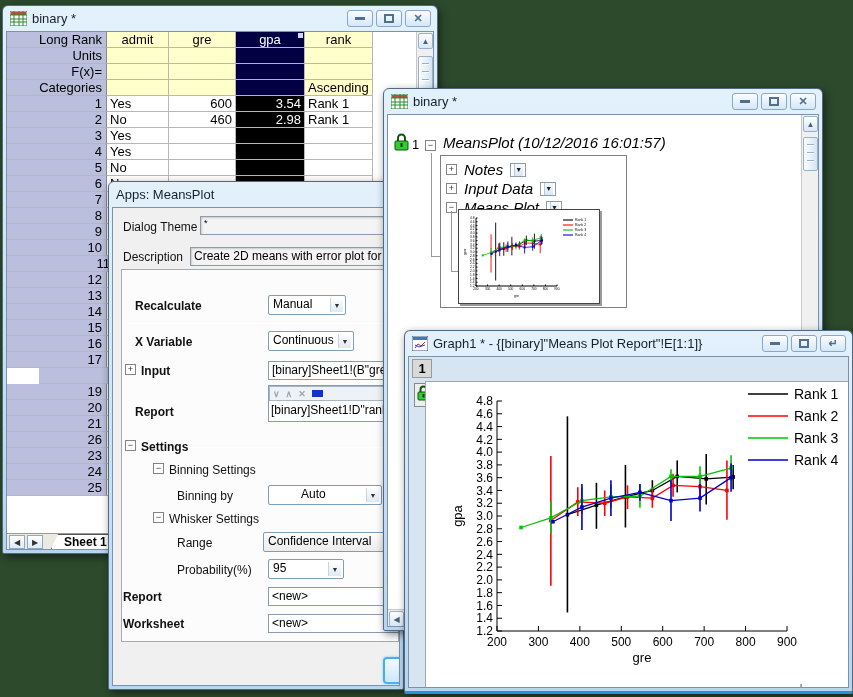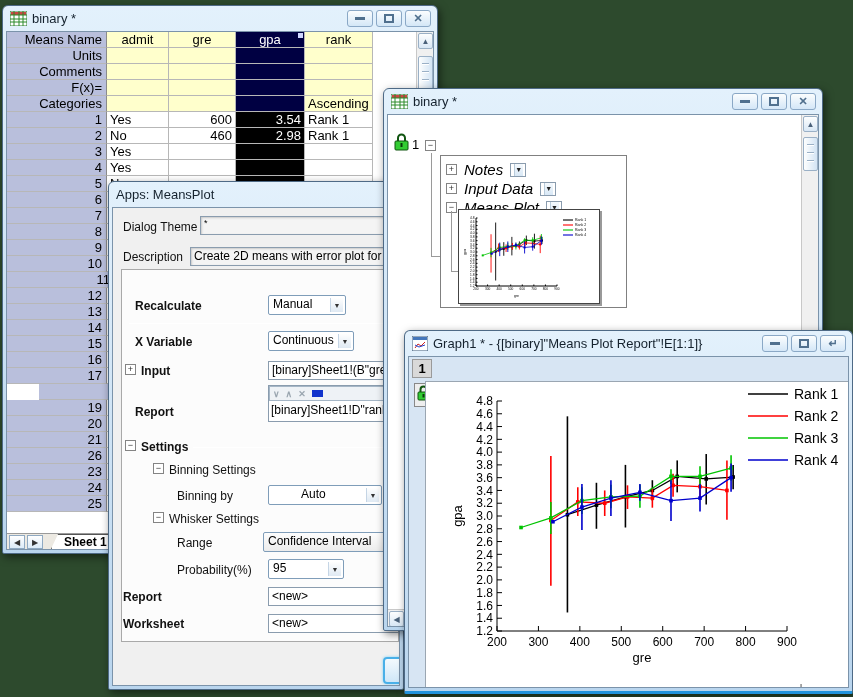--- a/index.html
+++ b/index.html
@@ -94,35 +94,28 @@
           <span class="g-box"></span>
         </span>
       <span class="tbtn">
           <span class="g-x">✕</span>
         </span>
     </span>
   </div>
   <div class="win-body" id="sheet-body">
     <div id="sheet-grid">
         <div class="srow " style="height: 16px;">
-          <div class="c rowhdr" style="width: 100px; height: 100%;">Means Name</div>
+          <div class="c rowhdr" style="width: 100px; height: 100%;">Long Rank</div>
           <div class="c yellow ctr" style="width: 62px; height: 100%;">admit</div>
           <div class="c yellow ctr" style="width: 67px; height: 100%;">gre</div>
           <div class="c navy ctr" style="width: 69px; height: 100%; position: relative;">gpa<div style="position: absolute; right: 1px; top: 1px; width: 5px; height: 5px; background: rgb(207, 214, 255);"></div></div>
           <div class="c yellow ctr" style="width: 68px; height: 100%;">rank</div>
         </div>
         <div class="srow " style="height: 16px;">
           <div class="c rowhdr" style="width: 100px; height: 100%;">Units</div>
-          <div class="c yellow ctr" style="width: 62px; height: 100%;"></div>
-          <div class="c yellow ctr" style="width: 67px; height: 100%;"></div>
-          <div class="c navy ctr" style="width: 69px; height: 100%;"></div>
-          <div class="c yellow ctr" style="width: 68px; height: 100%;"></div>
-        </div>
-        <div class="srow " style="height: 16px;">
-          <div class="c rowhdr" style="width: 100px; height: 100%;">Comments</div>
           <div class="c yellow ctr" style="width: 62px; height: 100%;"></div>
           <div class="c yellow ctr" style="width: 67px; height: 100%;"></div>
           <div class="c navy ctr" style="width: 69px; height: 100%;"></div>
           <div class="c yellow ctr" style="width: 68px; height: 100%;"></div>
         </div>
         <div class="srow " style="height: 16px;">
           <div class="c rowhdr" style="width: 100px; height: 100%;">F(x)=</div>
           <div class="c yellow ctr" style="width: 62px; height: 100%;"></div>
           <div class="c yellow ctr" style="width: 67px; height: 100%;"></div>
           <div class="c navy ctr" style="width: 69px; height: 100%;"></div>
@@ -410,20 +403,21 @@
   <div class="win-body" id="report-body">
     <span class="lockwrap" style="left:6px;top:18px;">
       <svg width="15" height="18">
           <path d="M4 8 V5 a3.5 3.5 0 0 1 7 0 V8" fill="none" stroke="#115511" stroke-width="2"></path>
           <rect x="1" y="8" width="13" height="9" rx="1" fill="#33cc33" stroke="#115511"></rect>
           <rect x="6.5" y="10" width="2" height="4" fill="#0a3a0a"></rect>
         </svg>
     </span>
     <span style="position:absolute;left:24px;top:22px;font-size:13px;">1</span>
     <span class="pm" style="position:absolute;left:37px;top:25px;">−</span>
+    <span class="treelabel" style="position:absolute;left:55px;top:19px;">MeansPlot (10/12/2016 16:01:57)</span>
 
     <div class="conn" style="left:43px;top:38px;height:103px;"></div>
     <div class="connh" style="left:43px;top:141px;width:9px;"></div>
     <div class="treebox" style="left:52px;top:40px;width:187px;height:153px;"></div>
     <div id="tree-nodes">
         <div style="position: absolute; left: 58px; top: 46px; display: flex; align-items: center; gap: 7px;">
           <span class="pm">+</span>
           <span class="treelabel">Notes</span>
           <span class="ddbtn">
             <i>▼</i>

